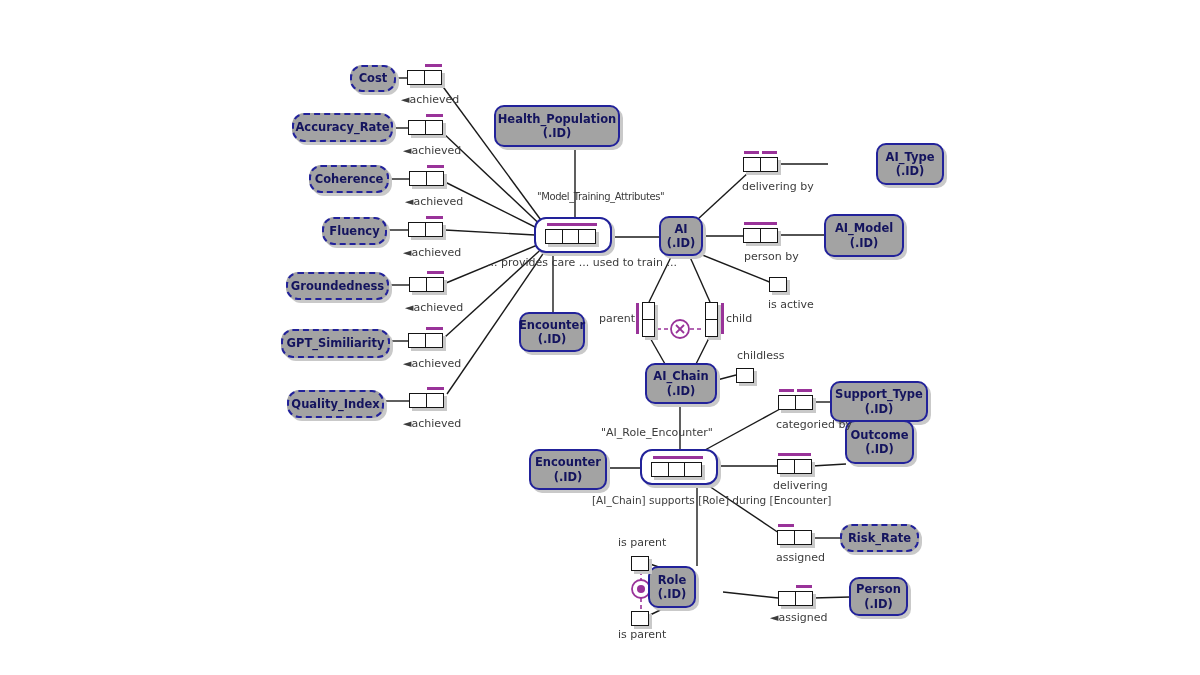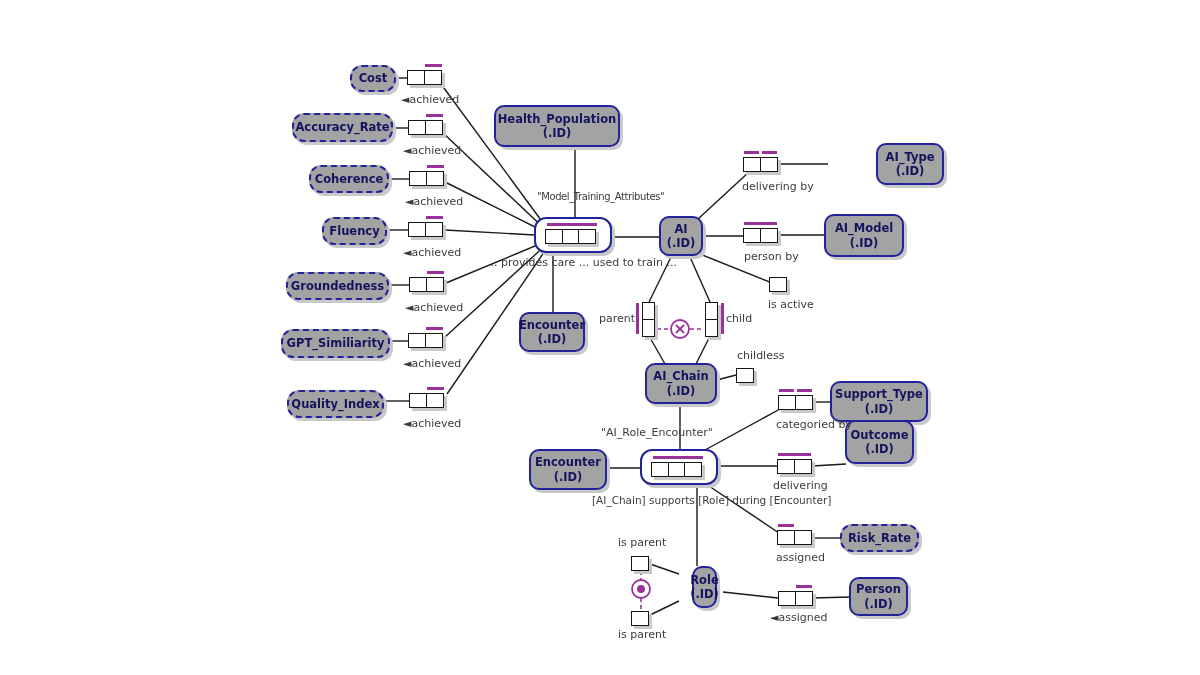--- a/index.html
+++ b/index.html
@@ -149,21 +149,21 @@
       <span>(.ID)</span>
     </div>
   <div class="et" style="left:830px;top:381px;width:98px;height:41px">
       <span>Support_Type</span>
       <span>(.ID)</span>
     </div>
   <div class="et" style="left:845px;top:420px;width:69px;height:44px">
       <span>Outcome</span>
       <span>(.ID)</span>
     </div>
-  <div class="et" style="left:692px;top:566px;width:25px;height:42px">
+  <div class="et" style="left:648px;top:566px;width:48px;height:42px">
       <span>Role</span>
       <span>(.ID)</span>
     </div>
   <div class="et" style="left:849px;top:577px;width:59px;height:39px">
       <span>Person</span>
       <span>(.ID)</span>
     </div>
 
   <div class="obj" style="left:534px;top:217px;width:78px;height:36px"></div>
   <div class="pred" style="left:545px;top:229px">

